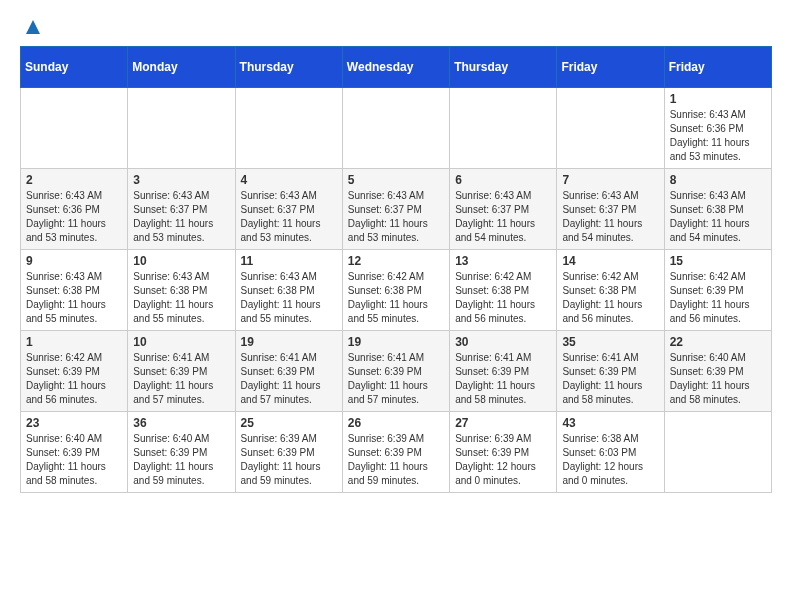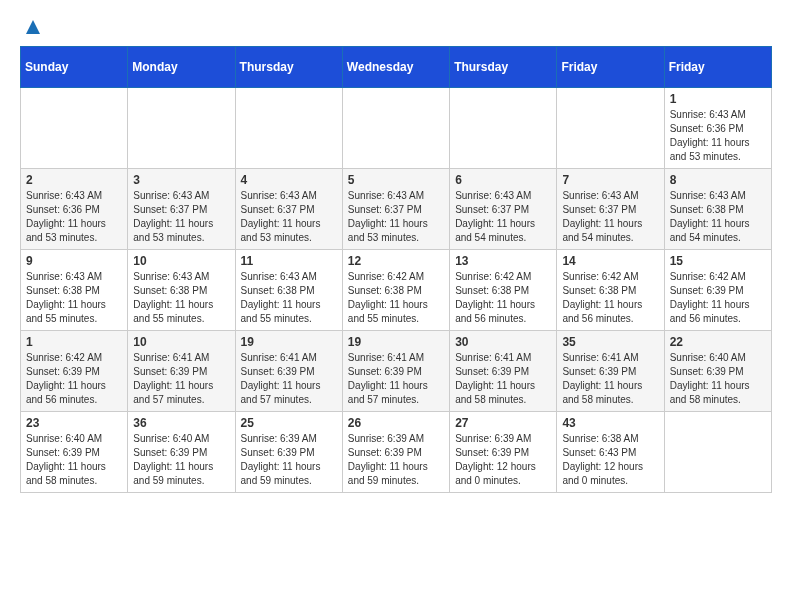--- a/index.html
+++ b/index.html
@@ -315,21 +315,21 @@
           <td>
             <span class="day-num">27</span>
             <div class="day-info" style="white-space: pre-line;">Sunrise: 6:39 AM
 Sunset: 6:39 PM
 Daylight: 12 hours
 and 0 minutes.</div>
           </td>
           <td>
             <span class="day-num">43</span>
             <div class="day-info" style="white-space: pre-line;">Sunrise: 6:38 AM
-Sunset: 6:43 PM
+Sunset: 6:03 PM
 Daylight: 12 hours
 and 0 minutes.</div>
           </td>
           <td class="empty"></td>
         </tr>
       </tbody>
   </table>
 </div>
 
 </body></html>

